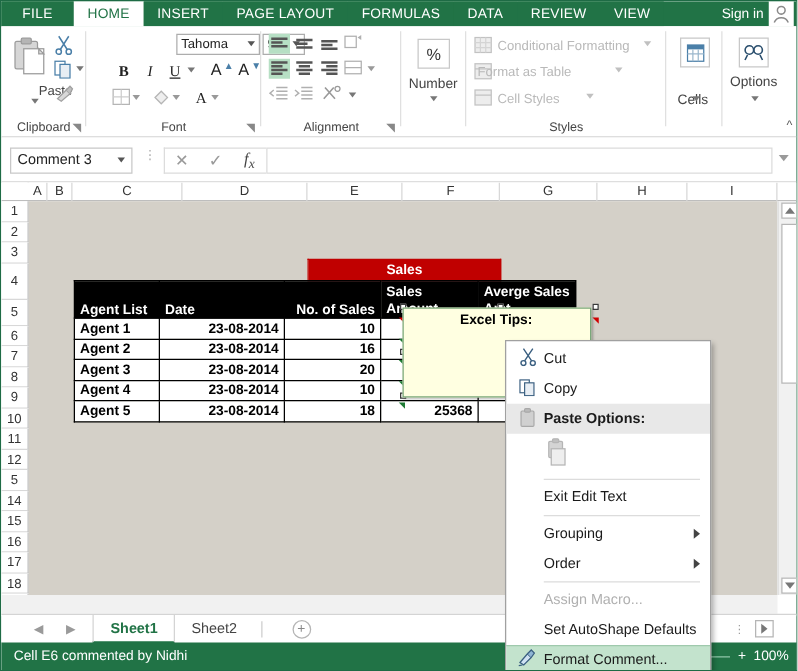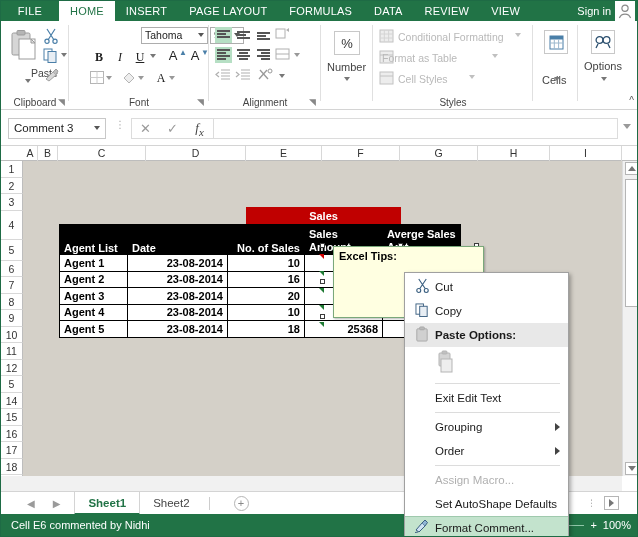--- a/index.html
+++ b/index.html
@@ -672,21 +672,21 @@
       <div class="greenflag" style="left:296px;top:161px;"></div>
       <div class="redflag" style="left:451px;top:93px;"></div>
 
       <div class="anchor" style="left:297px;top:82px;"></div>
       <div class="anchor" style="left:375px;top:82px;"></div>
       <div class="anchor" style="left:451px;top:82px;"></div>
       <div class="anchor" style="left:297px;top:118px;"></div>
       <div class="anchor" style="left:297px;top:153px;"></div>
       <div class="anchor" style="left:451px;top:153px;"></div>
 
-      <div class="commentbox" style="left:310px;top:85px;width:151px;height:72px;">
+      <div class="commentbox" style="left:299px;top:85px;width:151px;height:72px;padding-left:40px;">
         <div class="ctext">Excel Tips:</div>
       </div>
     </div>
 
     <div class="vscroll">
       <div class="sbtn" style="top:1px;">
           <span class="tri-up"></span>
         </div>
       <div class="vthumb"></div>
       <div class="sbtn" style="bottom:1px;">

